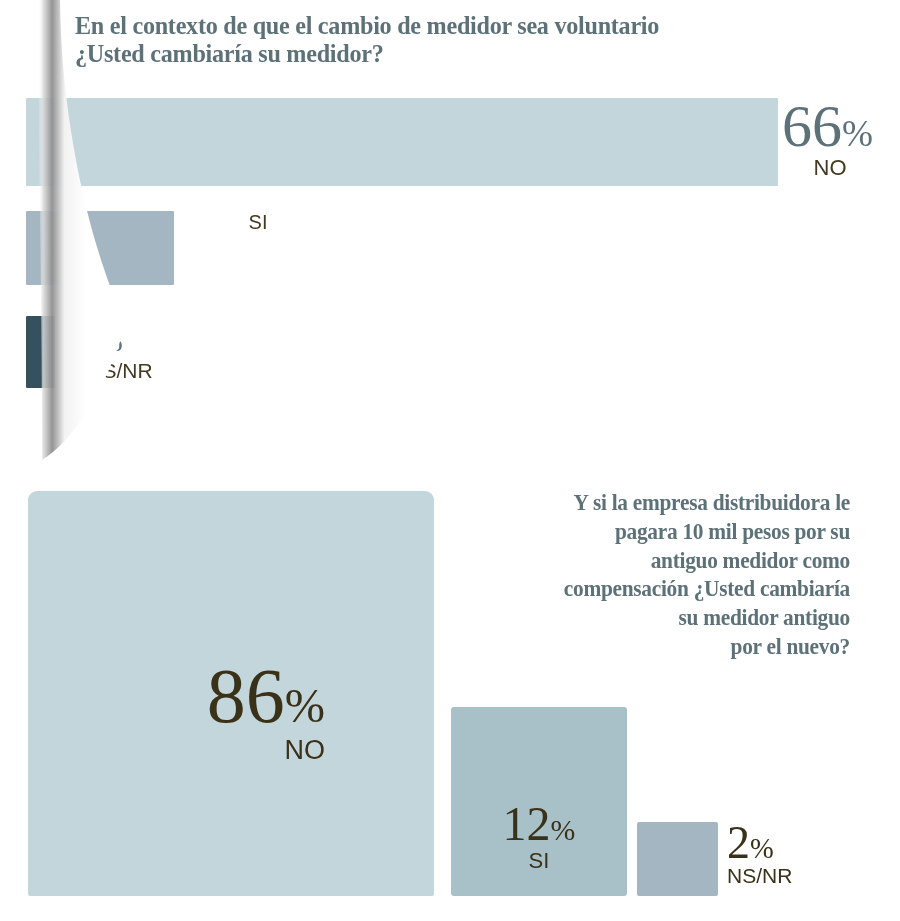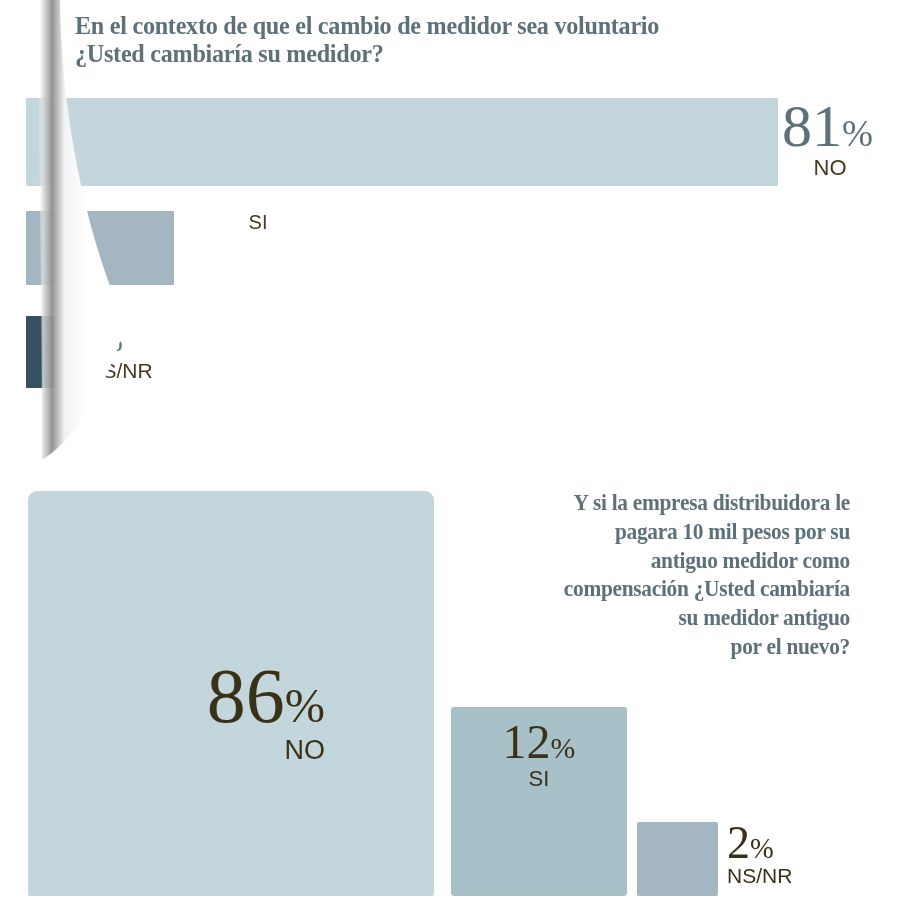--- a/index.html
+++ b/index.html
@@ -101,21 +101,21 @@
   #bar-ns-2 {
     left: 637px; top: 822px; width: 81px; height: 74px;
     background: #a4b6c2;
     border-radius: 2px;
   }
 
   #lbl-no-2 { left: 140px; top: 660px; width: 185px; text-align: right; }
   #lbl-no-2 .pct-value { font-size: 78px; color: #3a3119; }
   #lbl-no-2 .pct-label { font-size: 27px; color: #3a3119; margin-top: 5px; }
 
-  #lbl-si-2 { left: 469px; top: 720px; width: 140px; text-align: center; }
+  #lbl-si-2 { left: 469px; top: 802px; width: 140px; text-align: center; }
   #lbl-si-2 .pct-value { font-size: 48px; color: #3a3119; }
   #lbl-si-2 .pct-label { font-size: 22px; color: #3a3119; margin-top: 4px; }
 
   #lbl-ns-2 { left: 727px; top: 822px; width: 120px; text-align: left; }
   #lbl-ns-2 .pct-value { font-size: 46px; color: #3a3119; }
   #lbl-ns-2 .pct-label { font-size: 21px; color: #3a3119; margin-top: 1px; }
 
   
   #page-curl {
     position: absolute;
@@ -132,21 +132,21 @@
 <div id="infographic">
 
   <div class="question q1">En el contexto de que el cambio de medidor sea voluntario
 ¿Usted cambiaría su medidor?</div>
 
   <div class="hbar" id="bar-no-1"></div>
   <div class="hbar" id="bar-si-1"></div>
   <div class="hbar" id="bar-ns-1"></div>
 
   <div class="pct-group" id="lbl-no-1">
-    <span class="pct-value"><span>81</span><span class="sym">%</span></span>
+    <span class="pct-value"><span>66</span><span class="sym">%</span></span>
     <span class="pct-label">NO</span>
   </div>
 
   <div class="pct-group" id="lbl-si-1">
     <span class="pct-label">SI</span>
   </div>
 
   <div class="pct-group" id="lbl-ns-1">
     <span class="pct-value"><span>3</span><span class="sym">%</span></span>
     <span class="pct-label">NS/NR</span>

